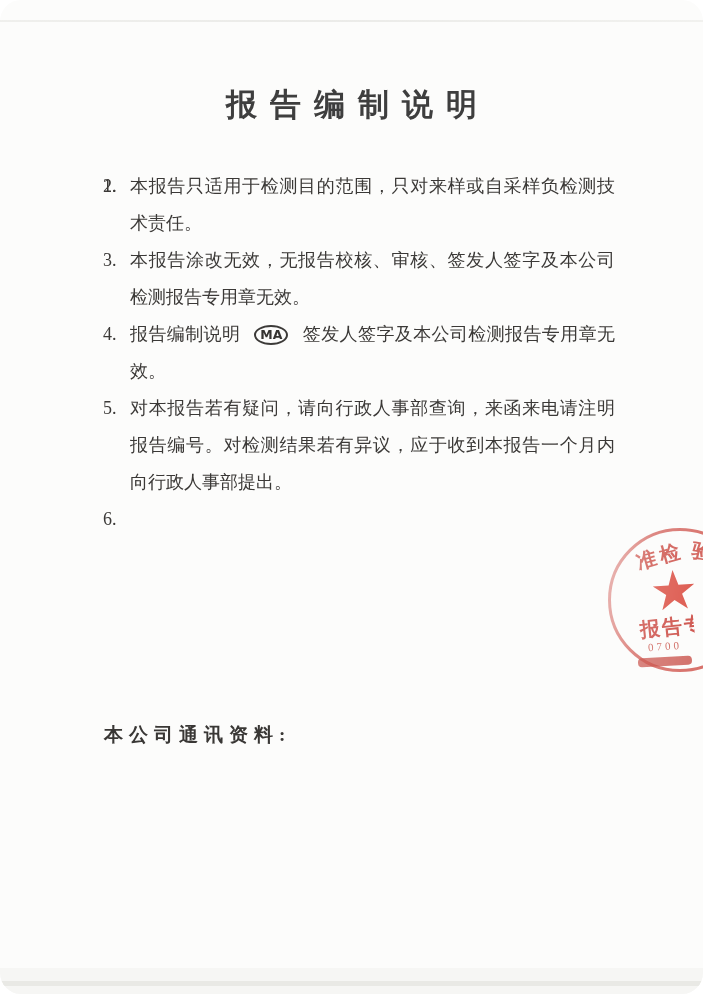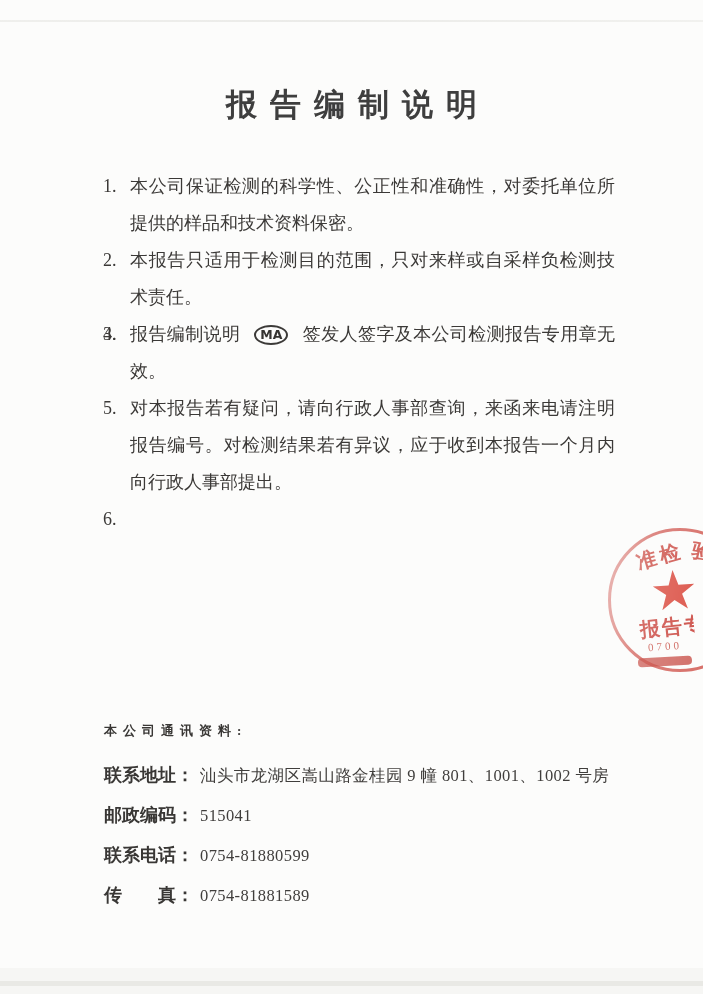--- a/index.html
+++ b/index.html
@@ -3,20 +3,21 @@
 <meta charset="utf-8">
 <style>
   html,body{margin:0;padding:0;background:#ffffff;}
   .page{
     position:relative;
     width:703px;height:994px;
     background:#fcfcfb;
     overflow:hidden;
     font-family:"Liberation Serif","DejaVu Serif",serif;
     color:#3b3937;
+    border-radius:21px;
   }
   
   .scan-line-top{
     position:absolute;left:0;top:20px;width:703px;height:2px;
     background:linear-gradient(to right,#ededea,#e8e8e5 45%,#efefec);
     opacity:.85;
   }
   .scan-band-bottom{
     position:absolute;left:0;top:968px;width:703px;height:26px;
     background:#f6f6f4;
@@ -46,21 +47,21 @@
     display:inline-block;
     font-family:"DejaVu Sans","Liberation Sans",sans-serif;
     font-weight:700;font-size:12.5px;line-height:15px;
     border:2px solid #3c3a38;border-radius:50%;
     padding:0 4px 1px 4px;margin:0 14px;
     letter-spacing:0;vertical-align:1px;color:#353331;
   }
   
   .contact-heading{
     position:absolute;top:722px;left:104px;
-    font-weight:700;font-size:13px;letter-spacing:6px;color:#393735;
+    font-weight:700;font-size:19px;letter-spacing:6px;color:#393735;
   }
   .contact-rows{position:absolute;top:755px;left:104px;width:540px;}
   .contact-row{height:40px;line-height:40px;white-space:nowrap;}
   .c-label{font-weight:700;font-size:18px;color:#393735;}
   .c-value{font-size:16.5px;margin-left:6px;letter-spacing:.4px;color:#403e3c;}
   
   .stamp{
     position:absolute;left:598px;top:518px;width:170px;height:165px;
     -webkit-mask-image:linear-gradient(100deg,rgba(0,0,0,.35) 0%,rgba(0,0,0,.85) 30%,#000 60%);
             mask-image:linear-gradient(100deg,rgba(0,0,0,.35) 0%,rgba(0,0,0,.85) 30%,#000 60%);
@@ -107,58 +108,44 @@
 
 <div class="page">
 
   <div class="scan-line-top"></div>
 
   <h1 class="doc-title">报告编制说明</h1>
 
   <ol class="notes">
     <li>
       <span class="num">1.</span>
-      <span class="txt">本公司保证检测的科学性、公正性和准确性，对委托单位所提供的样品和技术资料保密。</span>
     </li>
     <li>
       <span class="num">2.</span>
       <span class="txt">本报告只适用于检测目的范围，只对来样或自采样负检测技术责任。</span>
     </li>
     <li>
       <span class="num">3.</span>
+      <span class="txt">本报告涂改无效，无报告校核、审核、签发人签字及本公司检测报告专用章无效。</span>
     </li>
     <li>
       <span class="num">4.</span>
       <span class="txt"><span>报告编制说明</span><span class="cma">MA</span><span>签发人签字及本公司检测报告专用章无效。</span></span>
     </li>
     <li>
       <span class="num">5.</span>
       <span class="txt">对本报告若有疑问，请向行政人事部查询，来函来电请注明报告编号。对检测结果若有异议，应于收到本报告一个月内向行政人事部提出。</span>
     </li>
     <li>
       <span class="num">6.</span>
     </li>
   </ol>
 
   <div class="contact-heading">本公司通讯资料:</div>
 
-  <div class="contact-rows">
-    <div class="contact-row">
-      <span class="c-label">联系地址：</span><span class="c-value">汕头市龙湖区嵩山路金桂园 9 幢 801、1001、1002 号房</span>
-    </div>
-    <div class="contact-row">
-      <span class="c-label">邮政编码：</span><span class="c-value">515041</span>
-    </div>
-    <div class="contact-row">
-      <span class="c-label">联系电话：</span><span class="c-value">0754-81880599</span>
-    </div>
-    <div class="contact-row">
-      <span class="c-label">传　　真：</span><span class="c-value">0754-81881589</span>
-    </div>
-  </div>
 
   <div class="stamp">
     <div class="stamp-circle"></div>
     <div class="stamp-arc">准检</div>
     <div class="stamp-arc-partial">验</div>
     <div class="stamp-star">★</div>
     <div class="stamp-mid"><span>报告</span><span class="partial">专</span></div>
     <div class="stamp-serial">0700</div>
     <div class="stamp-bar"></div>
   </div>

